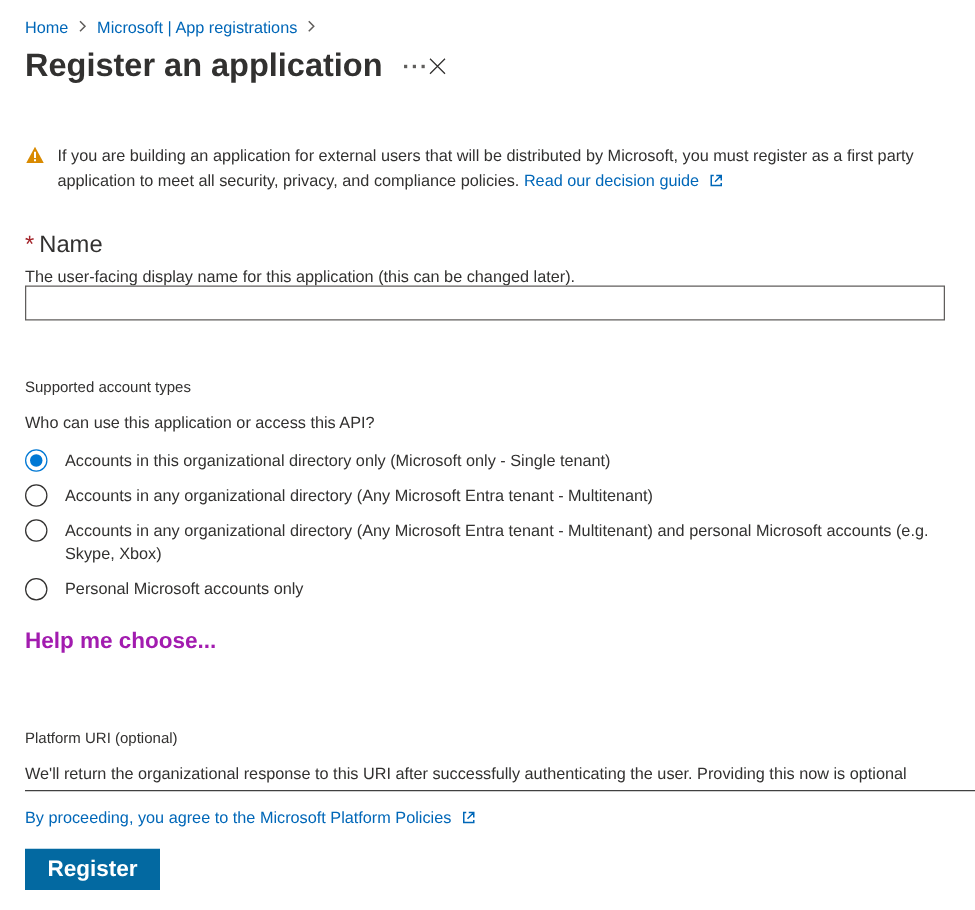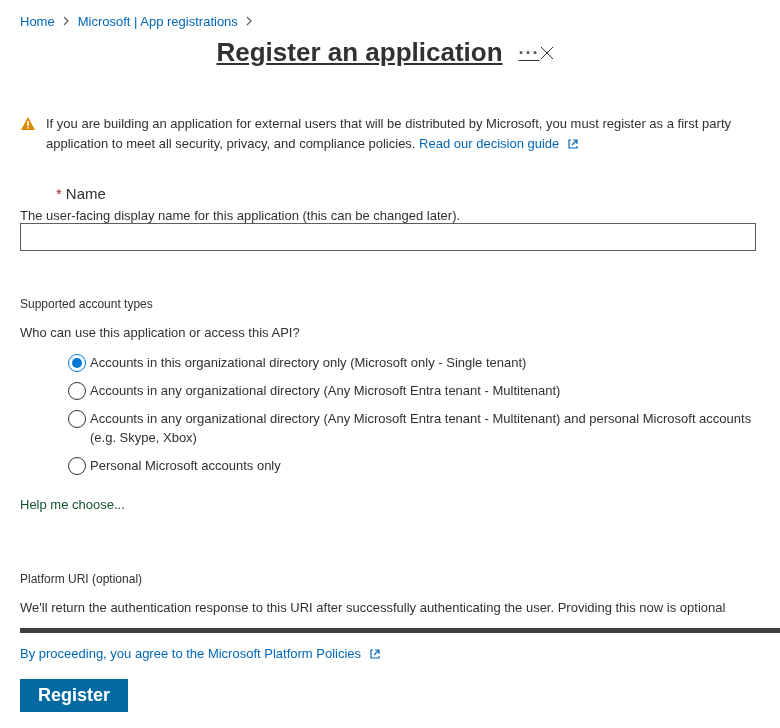--- a/index.html
+++ b/index.html
@@ -25,24 +25,23 @@
     align-items: center;
     gap: 8px;
     font-size: 13px;
     margin-bottom: 8px;
   }
   .breadcrumb a { color: #0067b8; text-decoration: none; cursor: pointer; }
   .breadcrumb .chev { color: #605e5c; }
   .header-row {
     display: flex;
     align-items: center;
-    justify-content: center;
+    justify-content: flex-start;
     padding-right: 30px;
     margin-bottom: 6px;
-    text-decoration: underline;
   }
   .title {
     font-size: 26px;
     font-weight: 600;
     color: #323130;
     display: flex;
     align-items: center;
     gap: 16px;
   }
   .title-dots { color: #605e5c; font-size: 18px; line-height: 1; letter-spacing: 1px; }
@@ -68,56 +67,56 @@
     display: flex;
     gap: 10px;
     font-size: 13px;
     line-height: 1.5;
     margin-bottom: 30px;
   }
   .info-banner .warn-icon { flex-shrink: 0; margin-top: 2px; }
   .info-banner a { color: #0067b8; text-decoration: none; cursor: pointer; }
   .ext-icon { display: inline-block; vertical-align: -2px; margin-left: 4px; }
 
-  .field-label { font-size: 15px; margin-bottom: 6px; margin-left: 36px; }
+  .field-label { font-size: 19px; margin-bottom: 6px; }
   .req { color: #a4262c; margin-right: 4px; }
   .field-desc { font-size: 13px; color: #323130; }
   .text-input {
     width: 100%;
     height: 28px;
     border: 1px solid #605e5c;
     padding: 2px 8px;
     font-size: 14px;
     font-family: inherit;
   }
 
   .section-heading {
     font-size: 12px;
     font-weight: 400;
     margin-top: 46px;
     margin-bottom: 14px;
   }
   .section-desc { font-size: 13px; margin-bottom: 14px; }
 
   .radio-group { display: flex; flex-direction: column; gap: 10px; }
-  .radio-row { display: flex; align-items: flex-start; gap: 4px; cursor: pointer; font-size: 13px; line-height: 1.4; margin-left: 48px; }
+  .radio-row { display: flex; align-items: flex-start; gap: 14px; cursor: pointer; font-size: 13px; line-height: 1.4; }
   .radio {
     width: 18px; height: 18px; border-radius: 50%;
     border: 1px solid #323130; flex-shrink: 0;
     display: flex; align-items: center; justify-content: center;
     margin-top: 0px;
   }
   .radio.selected { border-color: #0078d4; }
   .radio .dot { width: 10px; height: 10px; border-radius: 50%; background: #0078d4; display: none; }
   .radio.selected .dot { display: block; }
 
-  .help-link { color: #14532d; text-decoration: none; font-size: 13px; margin-top: 22px; display: inline-block; cursor: pointer; }
+  .help-link { color: #a21caf; text-decoration: none; font-size: 18px; margin-top: 22px; display: inline-block; cursor: pointer; font-weight: bold; }
 
   .footer {
-    border-top: 5px solid #404040;
+    border-top: 1px solid #404040;
     padding: 12px 20px 16px 0;
     margin-top: 0;
     background: #fff;
   }
   .footer-link { color: #0067b8; text-decoration: none; font-size: 13px; cursor: pointer; }
   .register-btn {
     margin-top: 16px;
     background: #0369a1;
     color: #fff;
     border: none;
@@ -211,21 +210,21 @@
         <span class="radio"></span>
         <span>Personal Microsoft accounts only</span>
       </label>
     </div>
 
     <a class="help-link">Help me choose...</a>
 
     <div class="spacer"></div>
 
     <div class="section-heading" style="margin-top:20px;">Platform URI (optional)</div>
-    <div class="section-desc">We'll return the authentication response to this URI after successfully authenticating the user. Providing this now is optional</div>
+    <div class="section-desc">We'll return the organizational response to this URI after successfully authenticating the user. Providing this now is optional</div>
 
     
   </div>
 
   <div class="footer">
     <a class="footer-link">
       <span>By proceeding, you agree to the Microsoft Platform Policies</span>
       <span class="ext-icon">
         <svg width="12" height="12" viewBox="0 0 12 12">
             <path d="M4 2 H2 V10 H10 V8 M6 2 H10 V6 M10 2 L5 7" stroke="#0067b8" stroke-width="1.2" fill="none"></path>

